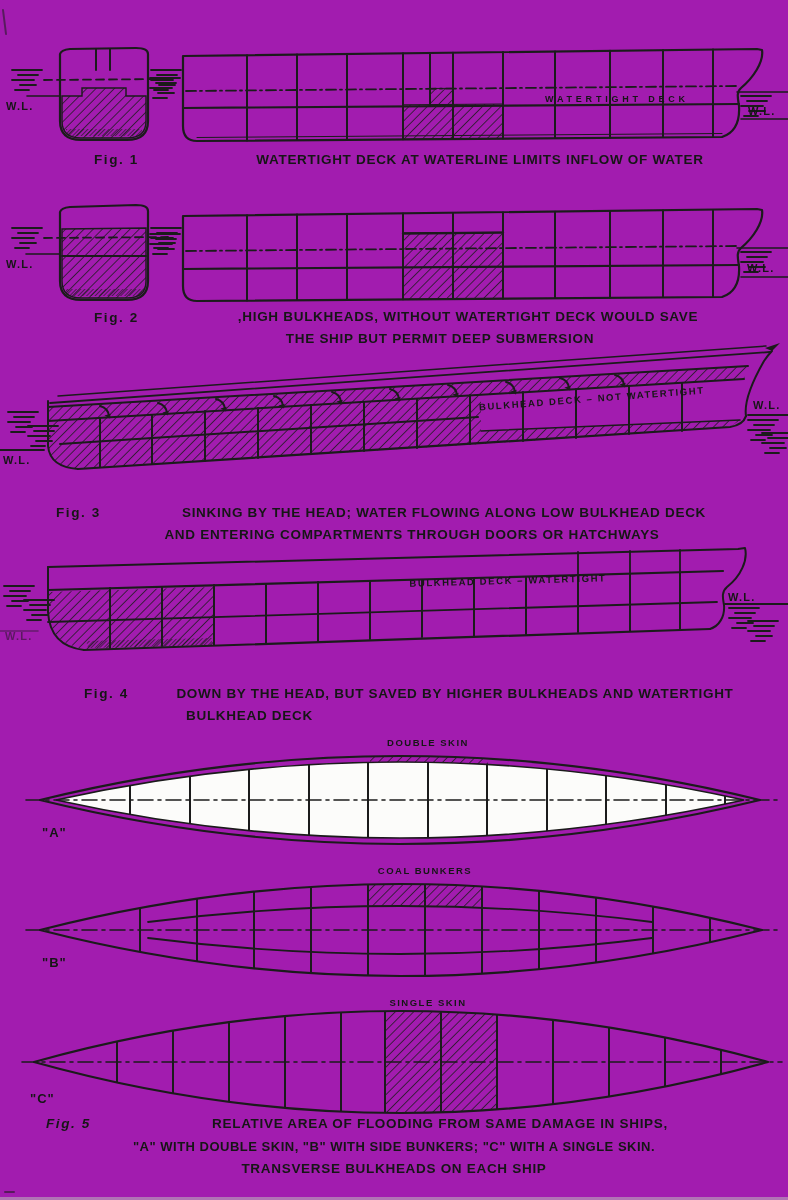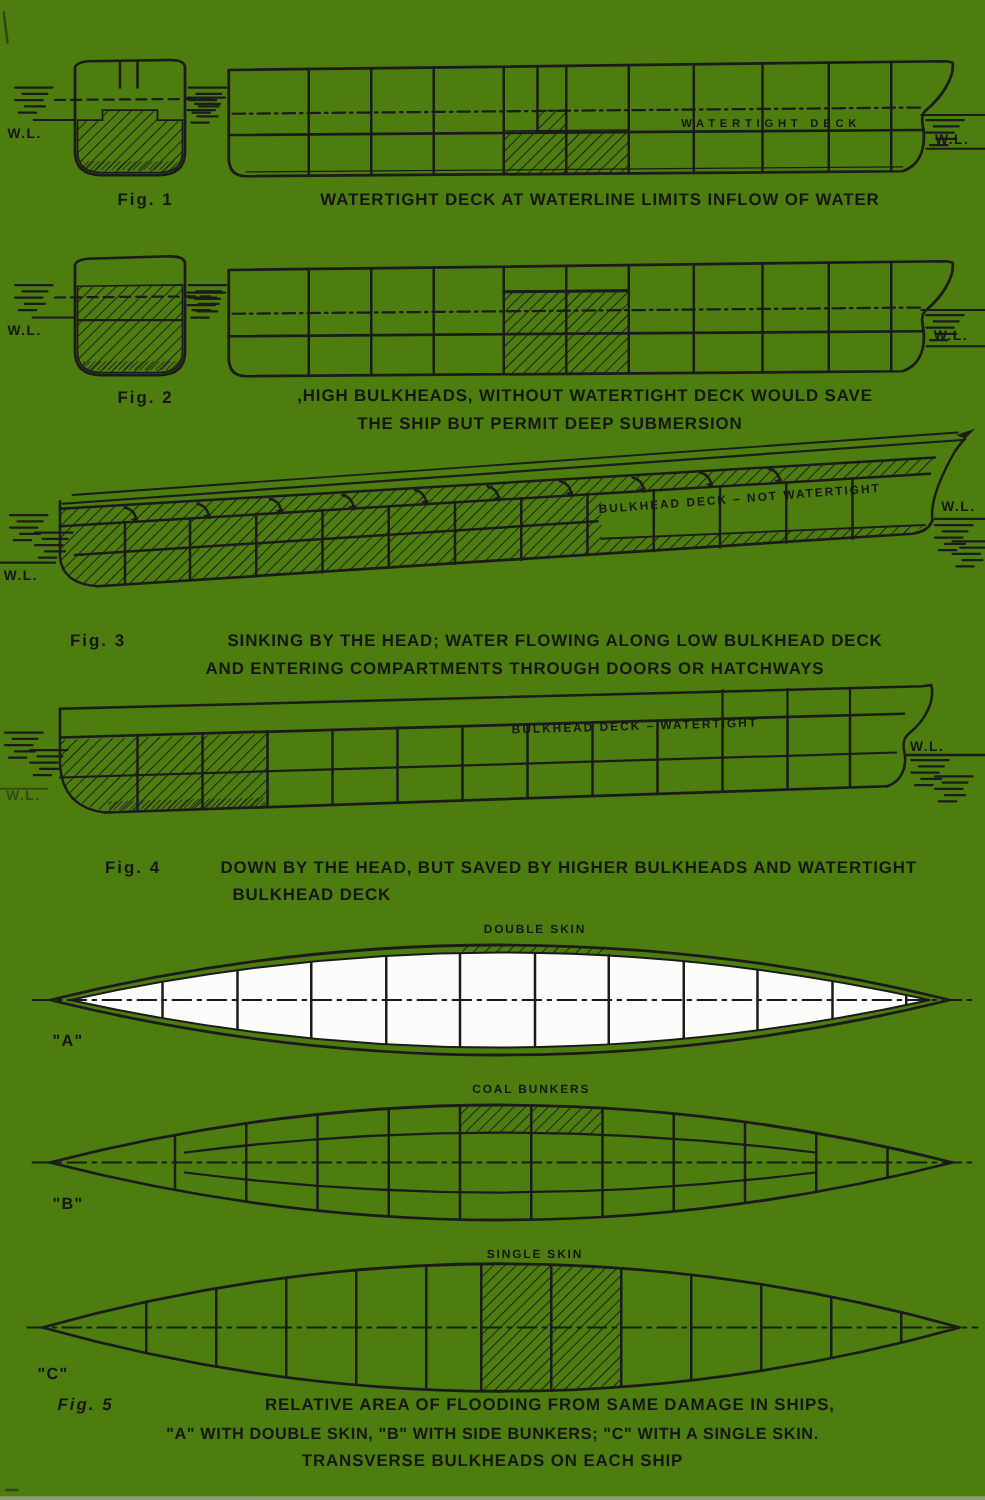--- a/index.html
+++ b/index.html
@@ -1,16 +1,16 @@
 <!DOCTYPE html>
 <html><head>
 <meta charset="utf-8">
 <style>
   html,body{margin:0;padding:0;background:#e8e8e6}
-  .page{position:relative;width:788px;height:1200px;background:#4d7c0f;overflow:hidden;margin:0 auto}
+  .page{position:relative;width:788px;height:1200px;background:#a21caf;overflow:hidden;margin:0 auto}
   svg{display:block}
   text{font-family:"Liberation Sans", sans-serif;font-weight:700;fill:#161616}
   .cap{font-size:13.5px;letter-spacing:.7px}
   .cap2{font-size:13px;letter-spacing:.5px}
   .figlab{font-size:13.5px;letter-spacing:1.6px}
   .wl{font-size:11px;letter-spacing:1.2px}
   .decklab{font-size:9.5px;letter-spacing:1.6px}
   .decksm{font-size:9px;letter-spacing:3.8px}
   .shiplab{font-size:13px;letter-spacing:1px}
   .tag{font-size:9.5px;letter-spacing:1.5px}

